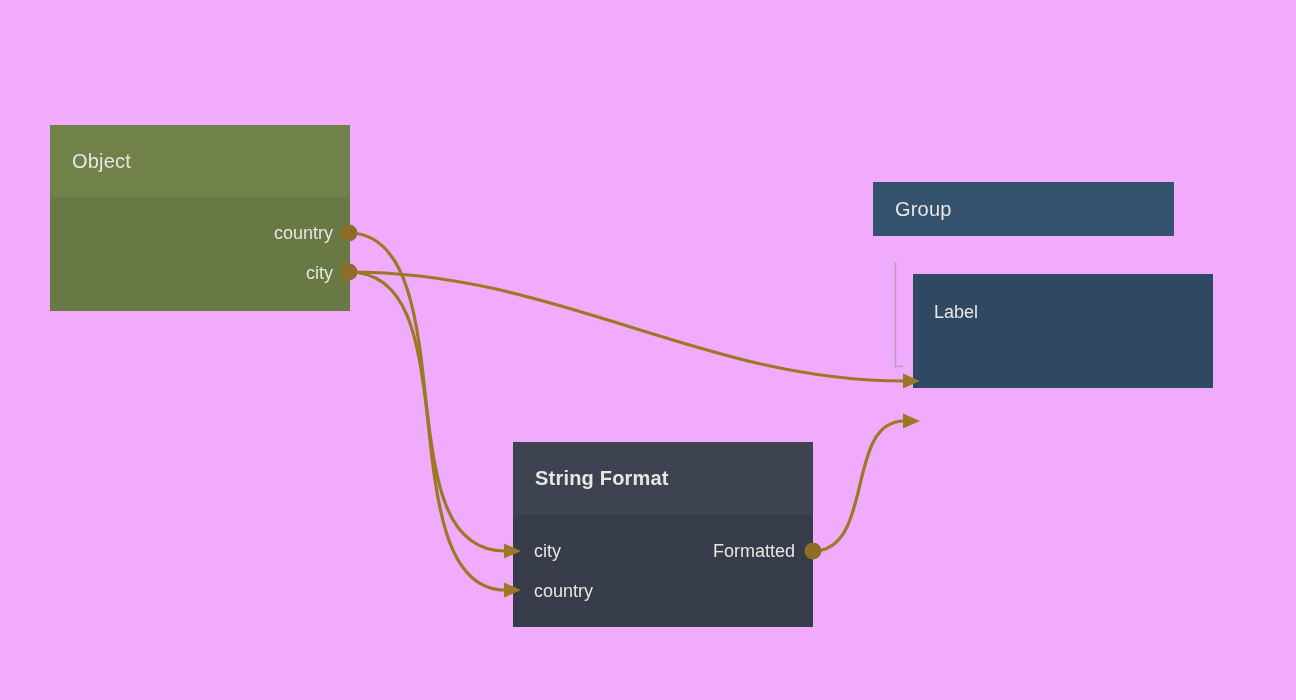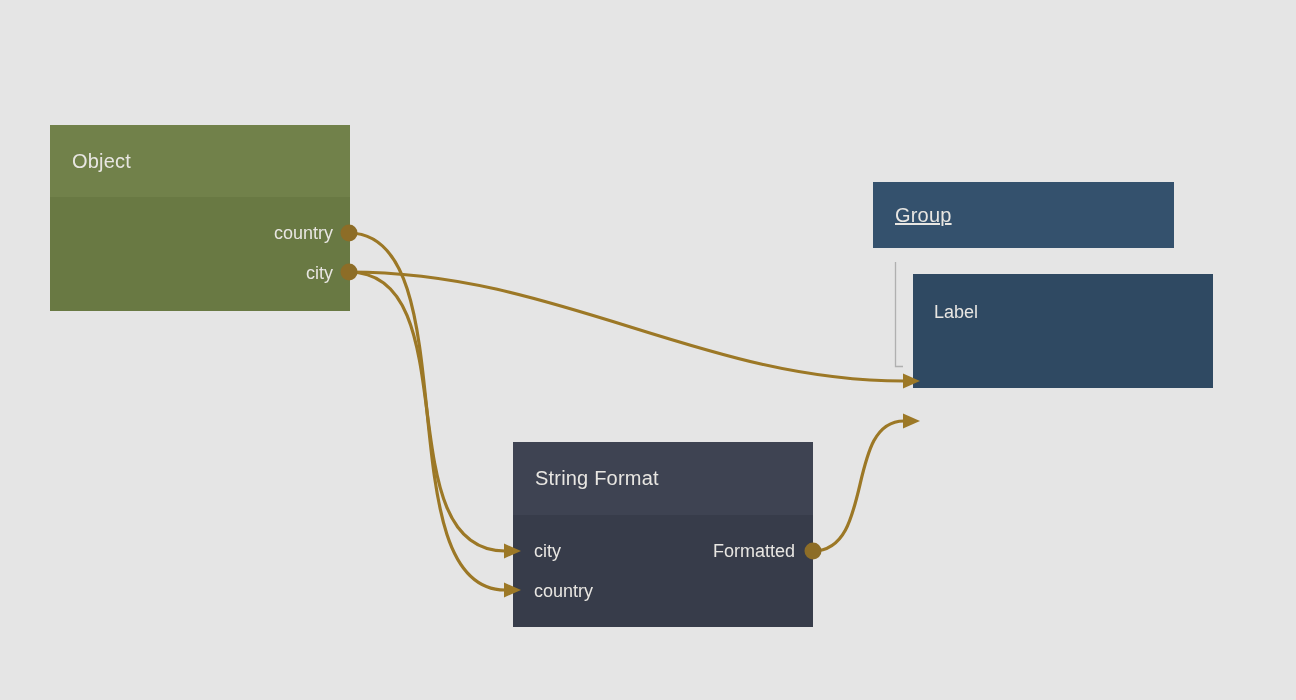--- a/index.html
+++ b/index.html
@@ -1,19 +1,19 @@
 <!DOCTYPE html>
 <html><head>
 <meta charset="utf-8">
 <style>
   html,body{margin:0;padding:0;background:#201e1f;}
   .canvas{
     position:relative;
     width:1296px;height:700px;
-    background:#e5e5e5;
+    background:#f0abfc;
     overflow:hidden;
     font-family:"Liberation Sans", sans-serif;
     color:#e8e6e2;
   }
   .node{position:absolute;box-sizing:border-box;}
   .node-header{
     box-sizing:border-box;
     display:flex;align-items:center;
     padding-left:22px;
     font-size:20px;
@@ -29,30 +29,30 @@
   .port-row.left{justify-content:flex-start;padding-left:21px;}
   .port-row.split{justify-content:space-between;padding-left:21px;padding-right:18px;}
 
   
   .node-object{left:50px;top:125px;width:300px;}
   .node-object .node-header{height:72px;background:#71814a;}
   .node-object .node-body{height:114px;background:#697943;padding-top:16px;}
 
   
   .node-group{left:873px;top:182px;width:301px;}
-  .node-group .node-header{height:66px;background:#34516d;text-decoration:underline;}
+  .node-group .node-header{height:54px;background:#34516d;}
 
   
   .node-radio{left:913px;top:274px;width:300px;}
   .node-radio .node-header{height:69px;background:#34516d;}
   .node-radio .node-body{height:114px;background:#2f4962;padding-top:18px;}
 
   
   .node-sformat{left:513px;top:442px;width:300px;}
-  .node-sformat .node-header{height:73px;background:#3e4352;}
+  .node-sformat .node-header{height:73px;background:#3e4352;font-weight:bold;}
   .node-sformat .node-body{height:112px;background:#373c4a;padding-top:16px;}
 
   .wires{
     position:absolute;left:0;top:0;z-index:10;
     pointer-events:none;
   }
   .wire{stroke:#9c7826;stroke-width:3.2;fill:none;stroke-linecap:round;}
   .port-dot{fill:#8d6d27;}
   .arrow{fill:#9c7826;}
   .hier{stroke:#9a9a9a;stroke-width:1.3;fill:none;opacity:.7;}

